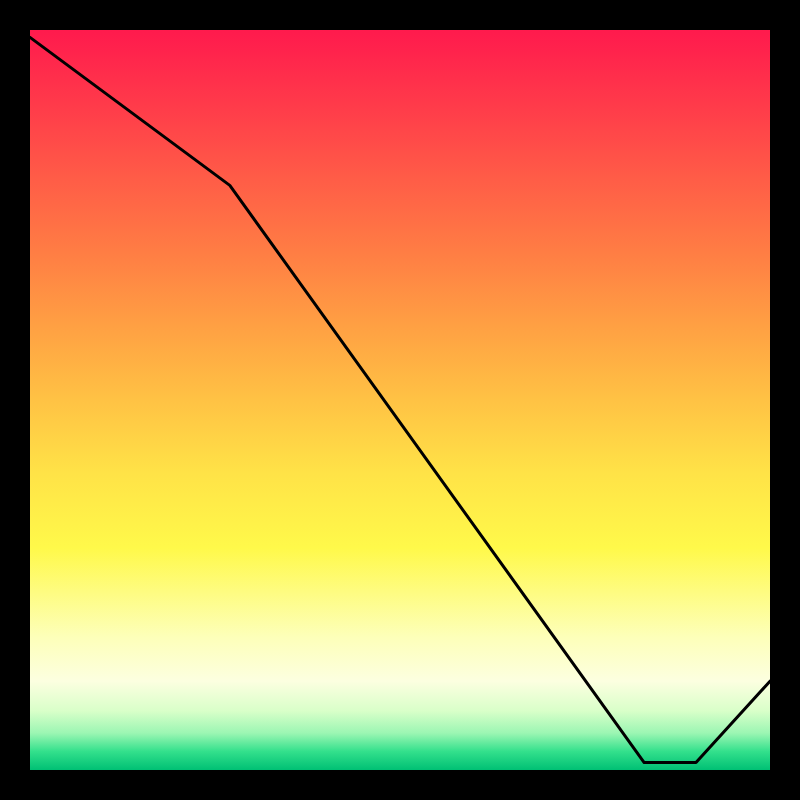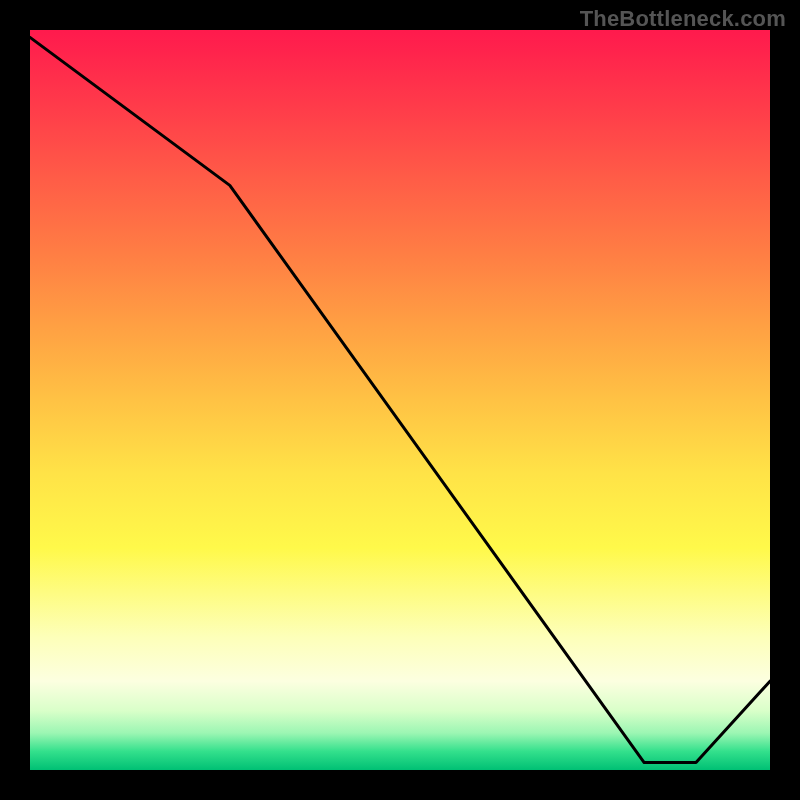--- a/index.html
+++ b/index.html
@@ -67,14 +67,13 @@
 
 <div class="frame">
   <div class="plot"></div>
 
   <svg class="curve" viewBox="0 0 800 800" preserveAspectRatio="none">
     <path id="curve-path" d="M30.0 37.4 L229.8 185.4 L644.2 762.6 L696.0 762.6 L770.0 681.2" fill="none" stroke="#000" stroke-width="3" stroke-linejoin="round" stroke-linecap="round"></path>
   </svg>
 
   <div class="tiny-label" style="left:620px; top:749px;"></div>
 
-  <div class="watermark">TheBottleneck.com</div>
 </div>
 
 </body></html>

